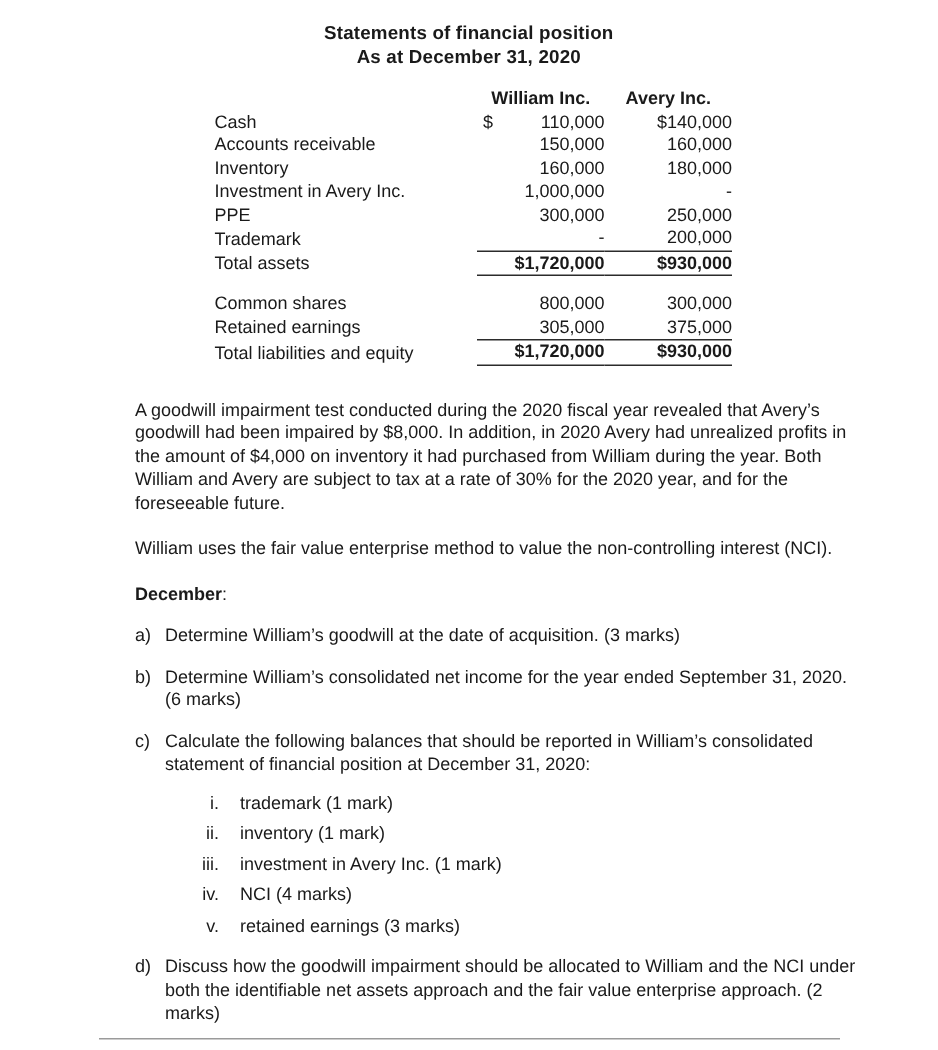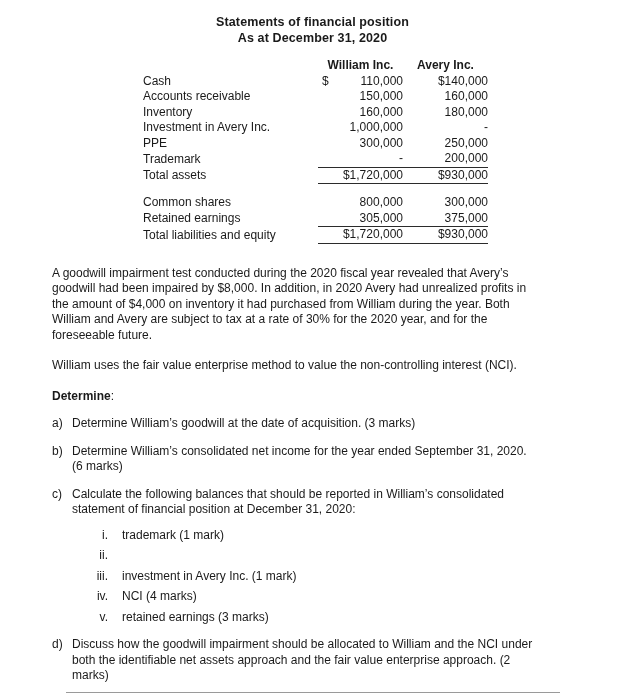--- a/index.html
+++ b/index.html
@@ -61,33 +61,33 @@
 
   
   .num {
     text-align: right;
     font-variant-numeric: tabular-nums;
   }
   .num .cur {
     float: left;
     padding-left: 4px;
   }
-  .num.bold { font-weight: normal; }
+  .num.bold { font-weight: bold; }
   .underline-cell {
     border-bottom: 1px solid #2b2b2b;
   }
   .total-row > .num {
     border-bottom: 1px solid #2b2b2b;
   }
 
   .gap-row td { height: 11px; }
 
   
   .body {
-    margin-left: 52px;
+    margin-left: 90px;
     width: 488px;
     font-size: 12px;
     line-height: 15.5px;
   }
   .para { margin-top: 15px; }
   .para:first-child { margin-top: 0; }
   .heading { font-weight: bold; }
   .heading .plain { font-weight: normal; }
 
   
@@ -222,21 +222,21 @@
       </tr>
     </tbody>
   </table>
 
   <div class="body">
 
     <div class="para" style="margin-top:22px;">A goodwill impairment test conducted during the 2020 fiscal year revealed that Avery’s goodwill had been impaired by $8,000. In addition, in 2020 Avery had unrealized profits in the amount of $4,000 on inventory it had purchased from William during the year. Both William and Avery are subject to tax at a rate of 30% for the 2020 year, and for the foreseeable future.</div>
 
     <div class="para">William uses the fair value enterprise method to value the non-controlling interest (NCI).</div>
 
-    <div class="para heading"><span>Determine</span><span class="plain">:</span></div>
+    <div class="para heading"><span>December</span><span class="plain">:</span></div>
 
     <ol class="qlist">
 
       <li class="qitem">
         <span class="marker">a)</span>
         <span class="qtext"><span>Determine William’s goodwill at the date of acquisition. </span><b class="marks">(3 marks)</b></span>
       </li>
 
       <li class="qitem">
         <span class="marker">b)</span>
@@ -247,20 +247,21 @@
         <span class="marker">c)</span>
         <span class="qtext">
           <span>Calculate the following balances that should be reported in William’s consolidated statement of financial position at December 31, 2020:</span>
           <ol class="sublist">
             <li class="subitem">
               <span class="rmarker">i.</span>
               <span class="stext"><span>trademark </span><b class="marks">(1 mark)</b></span>
             </li>
             <li class="subitem">
               <span class="rmarker">ii.</span>
+              <span class="stext"><span>inventory </span><b class="marks">(1 mark)</b></span>
             </li>
             <li class="subitem">
               <span class="rmarker">iii.</span>
               <span class="stext"><span>investment in Avery Inc. </span><b class="marks">(1 mark)</b></span>
             </li>
             <li class="subitem">
               <span class="rmarker">iv.</span>
               <span class="stext"><span>NCI </span><b class="marks">(4 marks)</b></span>
             </li>
             <li class="subitem">

